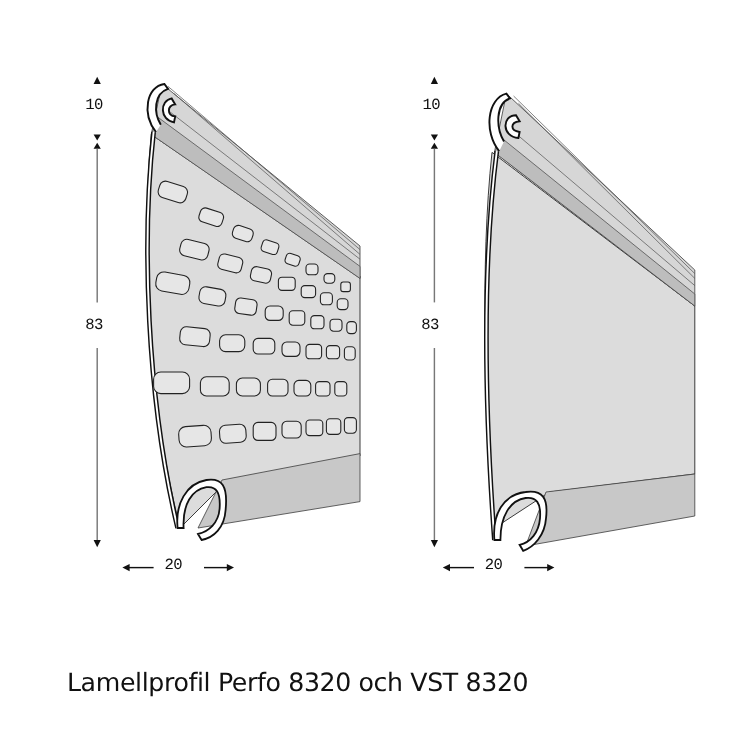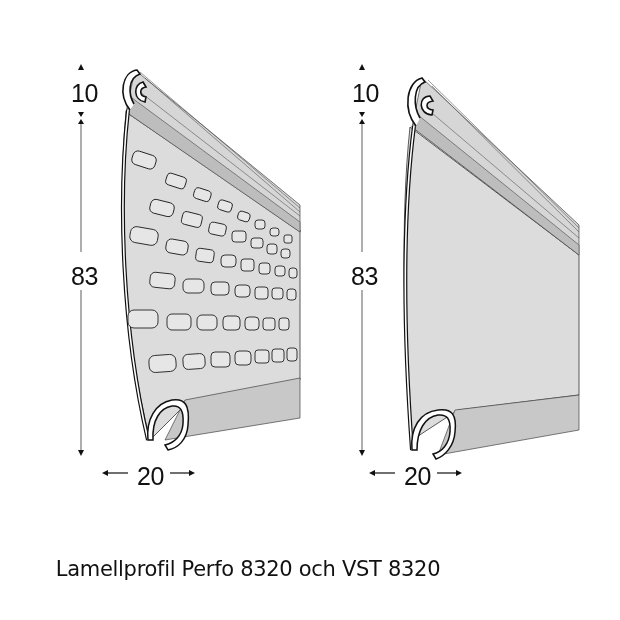--- a/index.html
+++ b/index.html
@@ -1,18 +1,18 @@
 <!DOCTYPE html>
 <html><head>
   <meta charset="utf-8">
   <style>
     html, body { margin: 0; padding: 0; background: #ffffff; }
     body { width: 620px; height: 620px; position: relative; overflow: hidden; font-family: "Liberation Sans", sans-serif; }
     .canvas { position: absolute; left: 0; top: 0; width: 620px; height: 620px; }
-    .dim-label { position: absolute; font-family: Liberation Sans, sans-serif; font-size: 25px; color: #111; line-height: 1; letter-spacing: -0.5px; }
+    .dim-label { position: absolute; font-family: Liberation Mono, monospace; font-size: 13px; color: #111; line-height: 1; letter-spacing: -0.5px; }
     .caption { position: absolute; left: 0; width: 496px; top: 557px; text-align: center; font-family: "DejaVu Sans", sans-serif; font-size: 21px; color: #111; letter-spacing: -0.3px; }
   </style>
 </head>
 <body>
 
 <svg class="canvas" viewBox="0 0 620 620" xmlns="http://www.w3.org/2000/svg">
   <defs>
     <marker id="arrUp" markerWidth="6" markerHeight="6" refX="3" refY="0" orient="auto" markerUnits="userSpaceOnUse">
       <path d="M0,5 L3,0 L6,5 Z" fill="#111"></path>
     </marker>

